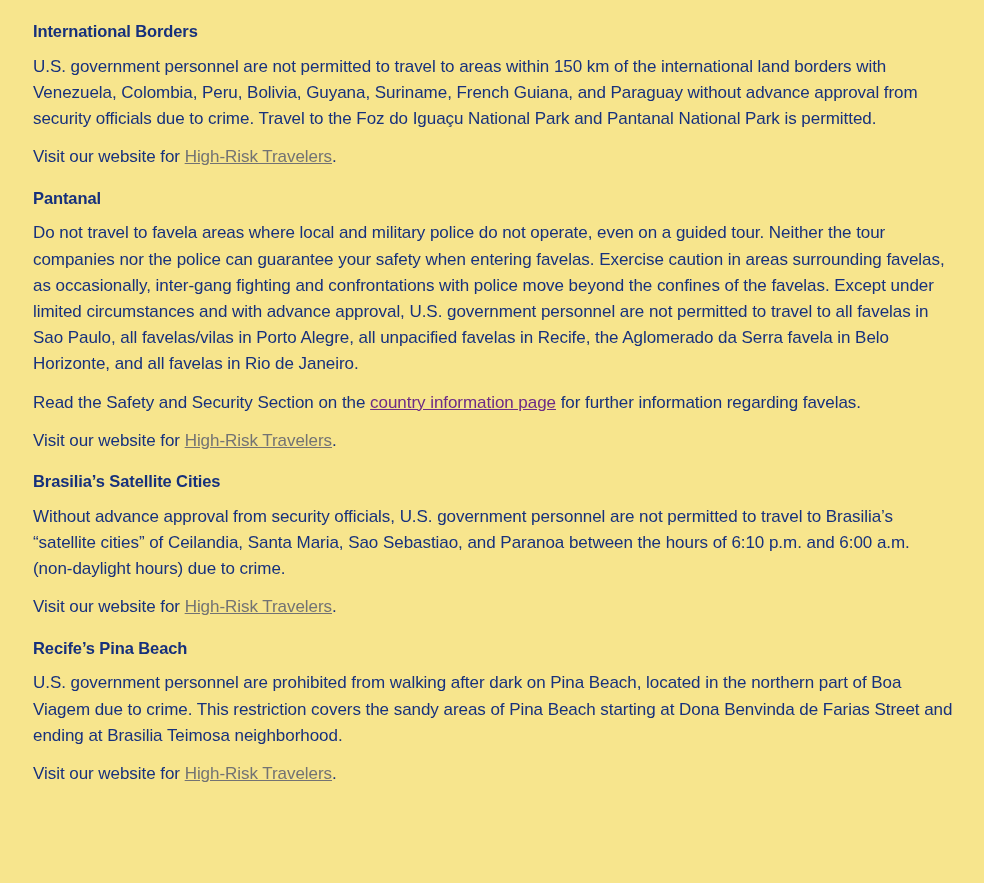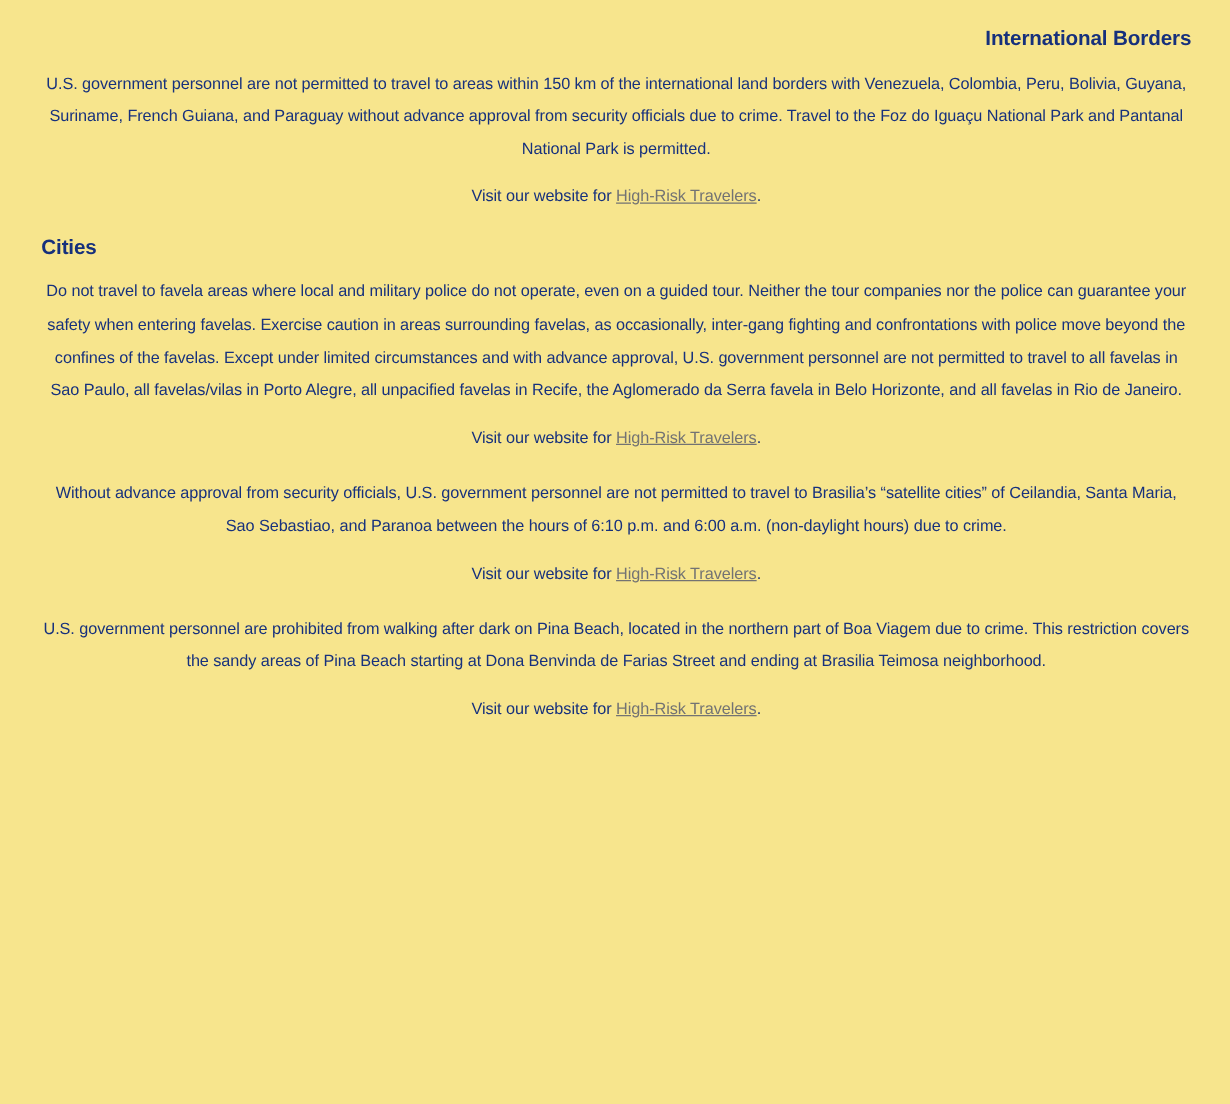--- a/index.html
+++ b/index.html
@@ -20,29 +20,27 @@
   }
   h2.section-heading {
     font-size: 16.5px;
     font-weight: bold;
     color: #16307c;
     margin: 14px 0 12px 0;
     letter-spacing: -0.1px;
     line-height: 1.2;
   }
   h2.section-heading:first-child {
-    text-align: right;
   }
   p.body-text {
-    font-size: 13px;
+    font-size: 17px;
     line-height: 26.2px;
     color: #17317d;
     margin: 0 0 12px 0;
     letter-spacing: -0.05px;
-    text-align: center;
   }
   p.body-text.tight {
     margin-bottom: 18px;
   }
   a.inline-link {
     color: #737373;
     text-decoration: underline;
   }
   a.inline-link.purple {
     color: #6c2b86;
@@ -50,23 +48,26 @@
 </style>
 </head>
 <body>
 
 <div class="page">
 
   <h2 class="section-heading">International Borders</h2>
   <p class="body-text">U.S. government personnel are not permitted to travel to areas within 150 km of the international land borders with Venezuela, Colombia, Peru, Bolivia, Guyana, Suriname, French Guiana, and Paraguay without advance approval from security officials due to crime. Travel to the Foz do Iguaçu National Park and Pantanal National Park is permitted.</p>
   <p class="body-text tight"><span>Visit our website for </span><a class="inline-link" href="#">High-Risk Travelers</a><span>.</span></p>
 
-  <h2 class="section-heading">Cities</h2>
+  <h2 class="section-heading">Pantanal</h2>
   <p class="body-text">Do not travel to favela areas where local and military police do not operate, even on a guided tour. Neither the tour companies nor the police can guarantee your safety when entering favelas. Exercise caution in areas surrounding favelas, as occasionally, inter-gang fighting and confrontations with police move beyond the confines of the favelas. Except under limited circumstances and with advance approval, U.S. government personnel are not permitted to travel to all favelas in Sao Paulo, all favelas/vilas in Porto Alegre, all unpacified favelas in Recife, the Aglomerado da Serra favela in Belo Horizonte, and all favelas in Rio de Janeiro.</p>
+  <p class="body-text"><span>Read the Safety and Security Section on the </span><a class="inline-link purple" href="#">country information page</a><span> for further information regarding favelas.</span></p>
   <p class="body-text tight"><span>Visit our website for </span><a class="inline-link" href="#">High-Risk Travelers</a><span>.</span></p>
 
+  <h2 class="section-heading">Brasilia’s Satellite Cities</h2>
   <p class="body-text">Without advance approval from security officials, U.S. government personnel are not permitted to travel to Brasilia’s “satellite cities” of Ceilandia, Santa Maria, Sao Sebastiao, and Paranoa between the hours of 6:10 p.m. and 6:00 a.m. (non-daylight hours) due to crime.</p>
   <p class="body-text tight"><span>Visit our website for </span><a class="inline-link" href="#">High-Risk Travelers</a><span>.</span></p>
 
+  <h2 class="section-heading">Recife’s Pina Beach</h2>
   <p class="body-text">U.S. government personnel are prohibited from walking after dark on Pina Beach, located in the northern part of Boa Viagem due to crime. This restriction covers the sandy areas of Pina Beach starting at Dona Benvinda de Farias Street and ending at Brasilia Teimosa neighborhood.</p>
   <p class="body-text tight"><span>Visit our website for </span><a class="inline-link" href="#">High-Risk Travelers</a><span>.</span></p>
 
 </div>
 
 </body></html>

